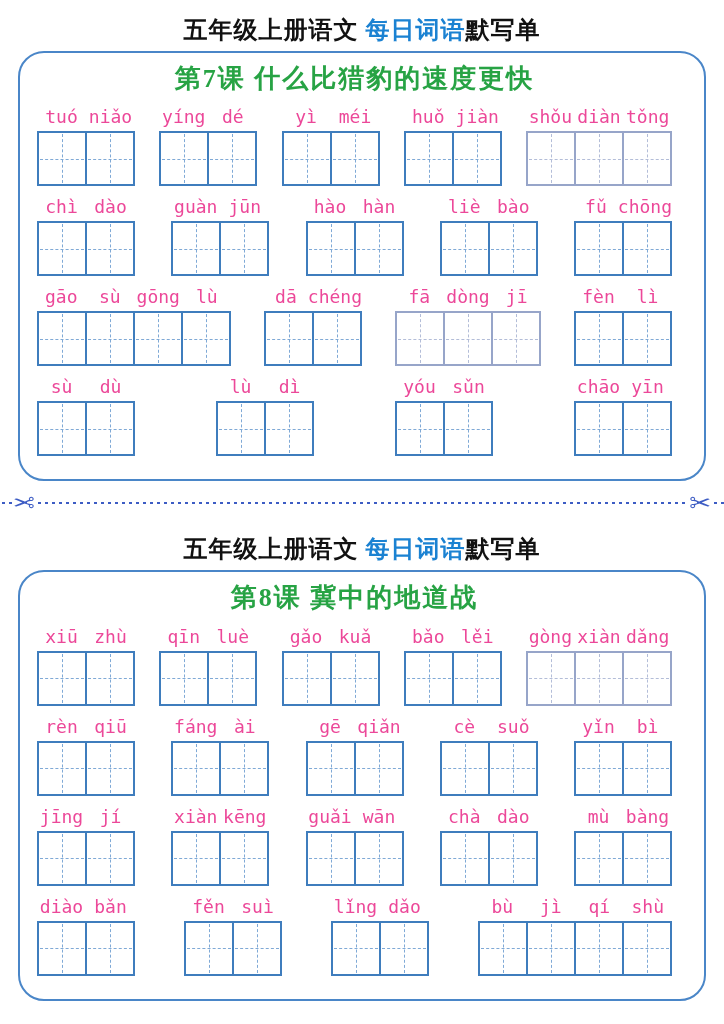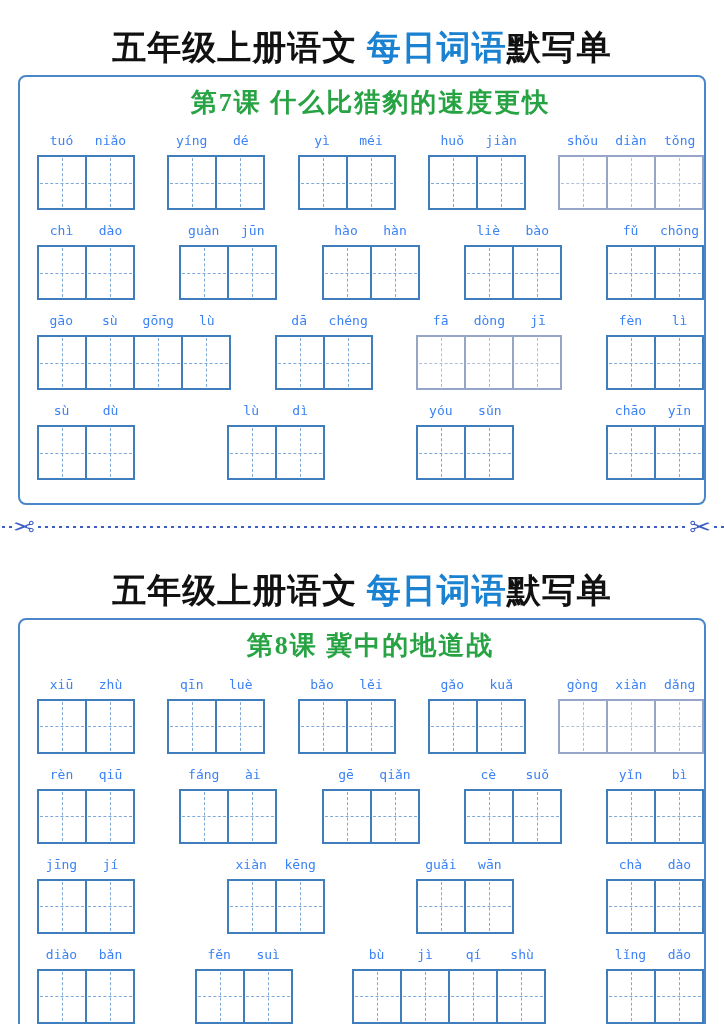--- a/index.html
+++ b/index.html
@@ -17,35 +17,35 @@
   html,body{background:#ffffff;}
   body{
     width:724px;height:1024px;overflow:hidden;
     font-family:"Liberation Serif", serif;
     color:var(--ink);
   }
   .page{width:724px;height:1024px;position:relative;}
 
   .page-header{
     text-align:center;
-    padding-top:28px;
+    padding-top:16px;
     margin-bottom:6px;
     font-weight:900;
-    font-size:34px;
+    font-size:24px;
     letter-spacing:1px;
     line-height:1.2;
     white-space:nowrap;
   }
   .page-header .hl{color:var(--accent-blue);}
 
   .panel{
     margin:3px 18px;
     border:2px solid var(--panel-border);
-    border-radius:8px;
-    padding:8px 0 14px 17px;
+    border-radius:26px;
+    padding:8px 32px 14px 17px;
   }
   .lesson-title{
     text-align:center;
     color:var(--green);
     font-size:26px;
     font-weight:700;
     letter-spacing:2px;
     margin:2px 0 10px 0;
     line-height:1.25;
   }
@@ -54,22 +54,22 @@
     display:flex;
     justify-content:space-between;
     align-items:flex-end;
     margin-bottom:9px;
   }
   .word-group{display:flex;flex-direction:column;}
   .pinyin-row{
     display:flex;
     margin-bottom:2px;
     font-family:"DejaVu Sans Mono", monospace;
-    font-size:13px;
-    color:#3b82f6;
+    font-size:18px;
+    color:#ec4899;
     line-height:24px;
   }
   .syll{flex:1 1 0;text-align:center;white-space:nowrap;}
 
   .grid{
     display:flex;
     border:2px solid var(--gc,var(--grid-blue));
   }
   .box{
     width:46px;height:51px;
@@ -336,32 +336,32 @@
             <span class="syll">qīn</span>
             <span class="syll">luè</span>
           </div>
           <div class="grid">
             <div class="box"></div>
             <div class="box"></div>
           </div>
         </div>
         <div class="word-group">
           <div class="pinyin-row">
+            <span class="syll">gǎo</span>
+            <span class="syll">kuǎ</span>
+          </div>
+          <div class="grid">
+            <div class="box"></div>
+            <div class="box"></div>
+          </div>
+        </div>
+        <div class="word-group">
+          <div class="pinyin-row">
             <span class="syll">bǎo</span>
             <span class="syll">lěi</span>
-          </div>
-          <div class="grid">
-            <div class="box"></div>
-            <div class="box"></div>
-          </div>
-        </div>
-        <div class="word-group">
-          <div class="pinyin-row">
-            <span class="syll">gǎo</span>
-            <span class="syll">kuǎ</span>
           </div>
           <div class="grid">
             <div class="box"></div>
             <div class="box"></div>
           </div>
         </div>
         <div class="word-group">
           <div class="pinyin-row">
             <span class="syll">gòng</span>
             <span class="syll">xiàn</span>
@@ -460,61 +460,71 @@
         <div class="word-group">
           <div class="pinyin-row">
             <span class="syll">chà</span>
             <span class="syll">dào</span>
           </div>
           <div class="grid">
             <div class="box"></div>
             <div class="box"></div>
           </div>
         </div>
+        <div class="word-group">
+          <div class="pinyin-row">
+            <span class="syll">mù</span>
+            <span class="syll">bàng</span>
+          </div>
+          <div class="grid">
+            <div class="box"></div>
+            <div class="box"></div>
+          </div>
+        </div>
       </div>
       <div class="word-row">
         <div class="word-group">
           <div class="pinyin-row">
             <span class="syll">diào</span>
             <span class="syll">bǎn</span>
           </div>
           <div class="grid">
             <div class="box"></div>
             <div class="box"></div>
           </div>
         </div>
         <div class="word-group">
           <div class="pinyin-row">
             <span class="syll">fěn</span>
             <span class="syll">suì</span>
+          </div>
+          <div class="grid">
+            <div class="box"></div>
+            <div class="box"></div>
+          </div>
+        </div>
+        <div class="word-group">
+          <div class="pinyin-row">
+            <span class="syll">lǐng</span>
+            <span class="syll">dǎo</span>
           </div>
           <div class="grid">
             <div class="box"></div>
             <div class="box"></div>
           </div>
         </div>
         <div class="word-group">
           <div class="pinyin-row">
             <span class="syll">bù</span>
             <span class="syll">jì</span>
             <span class="syll">qí</span>
             <span class="syll">shù</span>
           </div>
           <div class="grid">
             <div class="box"></div>
             <div class="box"></div>
             <div class="box"></div>
             <div class="box"></div>
           </div>
         </div>
-        <div class="word-group">
-          <div class="pinyin-row">
-            <span class="syll">lǐng</span>
-            <span class="syll">dǎo</span>
-          </div>
-          <div class="grid">
-            <div class="box"></div>
-            <div class="box"></div>
-          </div>
-        </div>
       </div>
     </div>
   </div>
 
 </body></html>

